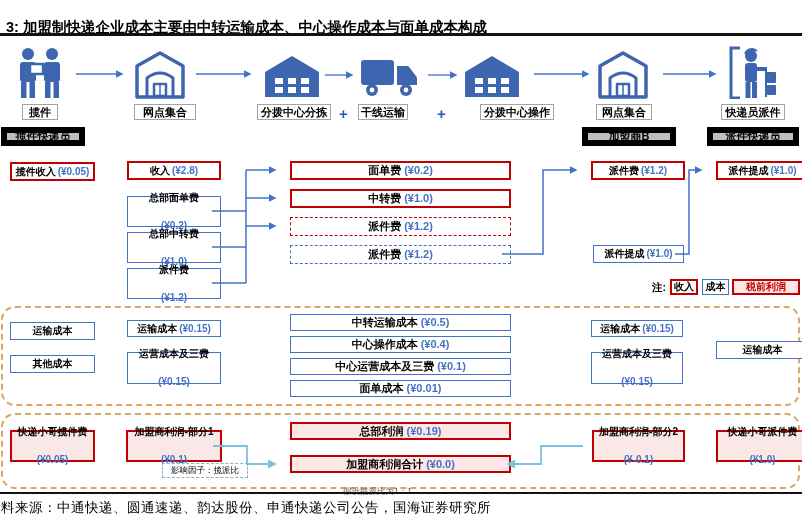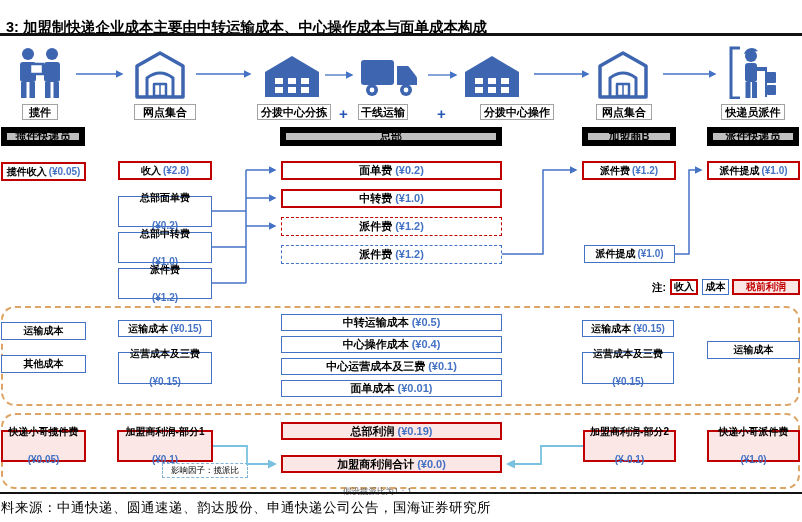--- a/index.html
+++ b/index.html
@@ -21,21 +21,21 @@
   .hr{position:absolute;left:0;width:802px;background:#121212;}
   
   .sl{position:absolute;box-sizing:border-box;height:16px;background:#fff;border:1px solid #a3a3a3;
       display:flex;align-items:center;justify-content:center;font-weight:700;font-size:11px;white-space:nowrap;}
   .plus{position:absolute;color:#2456b5;font-weight:800;font-size:15px;line-height:19px;}
   
   .hd{position:absolute;box-sizing:border-box;height:19px;background:var(--hdr);border:6px solid #000000;
       display:flex;align-items:center;justify-content:center;font-weight:700;font-size:11px;white-space:nowrap;}
   
   .b{position:absolute;box-sizing:border-box;background:#fff;display:flex;align-items:center;justify-content:center;
-     gap:3px;font-weight:700;font-size:11px;line-height:1.18;text-align:left;white-space:nowrap;}
+     gap:3px;font-weight:700;font-size:11px;line-height:1.18;text-align:left;white-space:nowrap;margin-left:9px;}
   .b.small{font-size:10px;gap:2px;}
   .b.col{flex-direction:column;gap:16px;font-size:10px;white-space:normal;}
   .r{border:2px solid var(--red);}
   .bl{border:1.5px solid var(--blue);}
   .dr{border:1.8px dashed var(--red);}
   .db{border:1.8px dashed var(--blue);}
   .pk{background:var(--pink);border:2px solid var(--red);}
   .v{color:var(--blue);font-weight:700;}
   .redtxt{color:var(--red);}
   
@@ -145,21 +145,20 @@
   <div class="sl" style="left:134px;top:104px;width:62px;">网点集合</div>
   <div class="sl" style="left:257px;top:104px;width:74px;">分拨中心分拣</div>
   <div class="plus" style="left:339px;top:104px;">+</div>
   <div class="sl" style="left:358px;top:104px;width:50px;">干线运输</div>
   <div class="plus" style="left:437px;top:104px;">+</div>
   <div class="sl" style="left:480px;top:104px;width:74px;">分拨中心操作</div>
   <div class="sl" style="left:596px;top:104px;width:56px;">网点集合</div>
   <div class="sl" style="left:721px;top:104px;width:64px;">快递员派件</div>
 
   <div class="hd" style="left:1px;top:127px;width:84px;">揽件快递员</div>
-  <div class="hd" style="left:280px;top:127px;width:222px;">总部</div>
   <div class="hd" style="left:582px;top:127px;width:94px;">加盟商B</div>
   <div class="hd" style="left:707px;top:127px;width:92px;">派件快递员</div>
 
   <div class="b r small" style="left:1px;top:162px;width:85px;height:19px;">
     <span>揽件收入</span>
     <span class="v">(¥0.05)</span>
   </div>
   <div class="b r small" style="left:118px;top:161px;width:94px;height:19px;">
     <span>收入</span>
     <span class="v">(¥2.8)</span>

